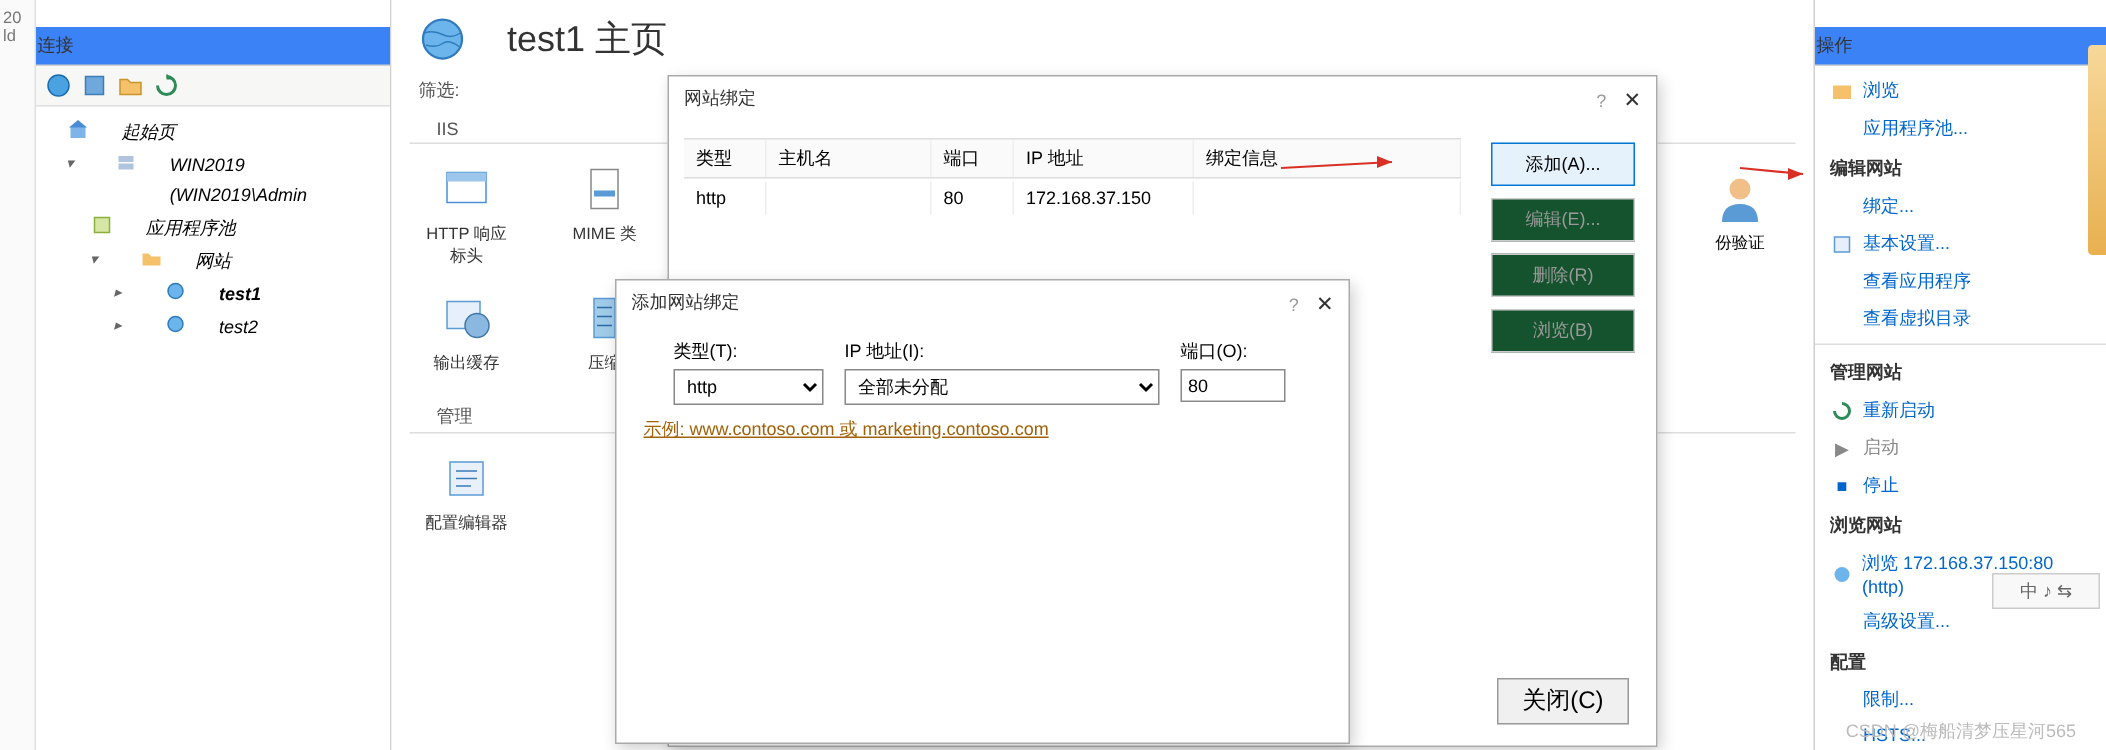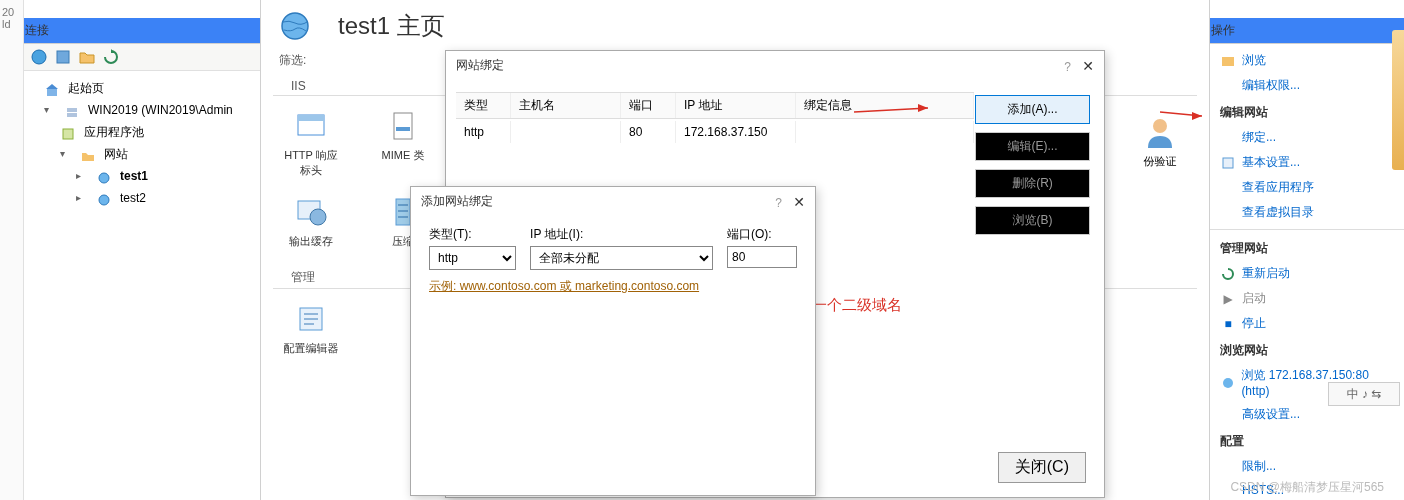--- a/index.html
+++ b/index.html
@@ -36,24 +36,25 @@
   border-bottom: 1px solid #e0e0e0;
   align-items: center;
 }
 .toolbar-icon { width: 18px; height: 18px; display:flex; align-items:center; justify-content:center;}
 .tree {
   padding: 6px 4px;
   line-height: 20px;
 }
 .tree-item {
   display: flex;
-  align-items: flex-end;
-  gap: 8px;
+  align-items: flex-start;
+  gap: 21px;
   padding: 1px 2px;
   cursor: default;
+  font-style: italic;
 }
 .tree-indent-1 { padding-left: 16px; }
 .tree-indent-2 { padding-left: 32px; }
 .tree-indent-3 { padding-left: 48px; }
 .expander { width: 12px; color: #666; font-size: 10px; }
 .tree-icon { width: 16px; height: 16px; display:flex; align-items:center; justify-content:center;}
 .center-panel {
   flex: 1;
   background: #fff;
   position: relative;
@@ -148,40 +149,40 @@
 .bind-table-hdr > div, .bind-row > div {
   padding: 4px 8px;
   border-right: 1px solid #eee;
 }
 .bind-row { display: flex; font-size: 12px; padding: 2px 0;}
 .col-type{width:55px;} .col-host{width:110px;} .col-port{width:55px;} .col-ip{width:120px;} .col-info{flex:1;}
 .bind-buttons {
   position: absolute;
   right: 14px;
   top: 44px;
-  width: 115px;
+  width: 96px;
   display: flex;
   flex-direction: column;
   gap: 8px;
 }
 .bind-btn {
   border: 1px solid #0078d7;
   background: #e5f1fb;
   padding: 5px 4px;
   text-align: center;
   cursor: pointer;
   font-size: 12px;
 }
 .bind-btn.disabled {
   border: 1px solid #ccc;
-  background: #000000;
+  background: #14532d;
   color: #999;
   cursor: default;
 }
-.add-dialog { left: 410px; top: 186px; width: 406px; height: 310px; z-index: 20;}
+.add-dialog { left: 410px; top: 186px; width: 490px; height: 310px; z-index: 20;}
 .form-row { display: flex; gap: 14px; padding: 10px 18px 0;}
 .form-col { display: flex; flex-direction: column; font-size: 12px; gap: 3px;}
 select, input[type="text"] {
   border: 1px solid #888;
   padding: 3px 4px;
   font-size: 12px;
   font-family: inherit;
   background: #fff;
 }
 .close-btn {
@@ -429,21 +430,21 @@
       <div class="action-item">
         <span class="small-icon">
             <svg width="14" height="14">
               <rect x="1" y="3" width="12" height="9" fill="#f5c26b"></rect>
             </svg>
           </span>
         <span>浏览</span>
       </div>
       <div class="action-item">
           <span style="width:16px;"></span>
-          <span>编辑权限...</span>
+          <span>应用程序池...</span>
         </div>
       <div class="action-hdr">编辑网站</div>
       <div class="action-item">
           <span style="width:16px;"></span>
           <span>绑定...</span>
         </div>
       <div class="action-item">
         <span class="small-icon">
             <svg width="14" height="14">
               <rect x="2" y="2" width="10" height="10" fill="#e7f0fa" stroke="#5b9bd5"></rect>
@@ -544,21 +545,21 @@
 
 <div class="dialog add-dialog">
   <div class="dialog-titlebar">
     <span>添加网站绑定</span>
     <span>
       <span class="dialog-help">?</span>
       <span class="dialog-close">✕</span>
     </span>
   </div>
   <div class="form-row">
-    <div class="form-col" style="width:100px;">
+    <div class="form-col" style="width:100px;margin-left:20px;">
       <label>类型(T):</label>
       <select><option>http</option></select>
     </div>
     <div class="form-col" style="width:210px;">
       <label>IP 地址(I):</label>
       <select><option>全部未分配</option></select>
     </div>
     <div class="form-col" style="width:70px;">
       <label>端口(O):</label>
       <input type="text" value="80" style="">

